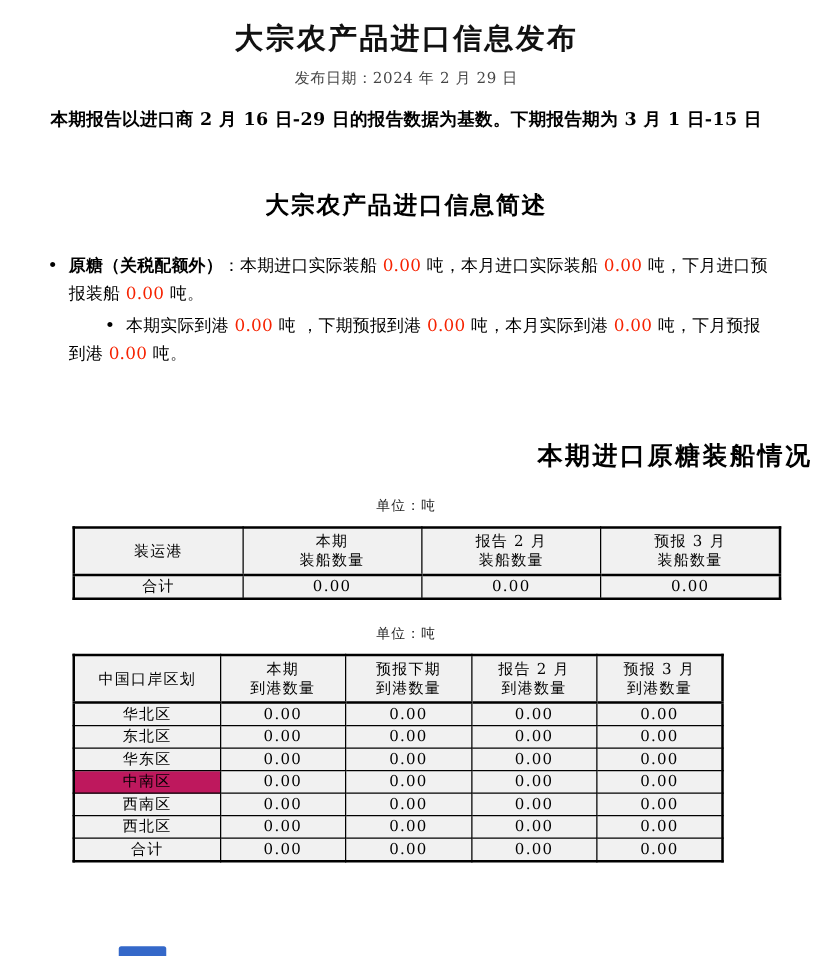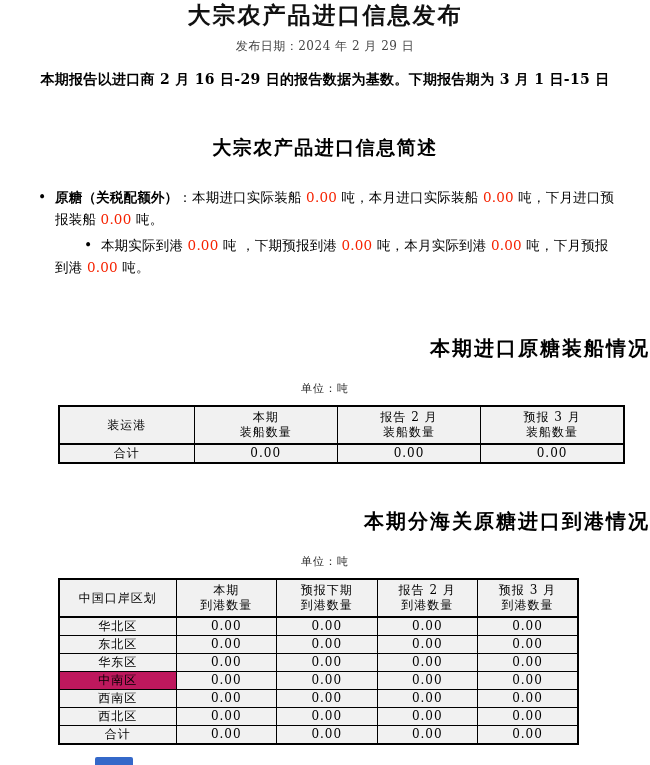--- a/index.html
+++ b/index.html
@@ -10,21 +10,21 @@
   }
   .page {
     position: relative;
     width: 650px;
     height: 765px;
     margin: 0 auto;
     background: #ffffff;
     overflow: hidden;
   }
   
-  .doc-header { text-align: center; }
+  .doc-header { padding-top: 16px; text-align: center; }
   .doc-title {
     font-size: 23px;
     font-weight: bold;
     letter-spacing: 2px;
     line-height: 30px;
     color: #111;
   }
   .pub-date {
     margin-top: 8px;
     font-size: 12px;
@@ -166,21 +166,20 @@
       <tbody>
         <tr>
           <td style="background: rgb(241, 241, 241);">合计</td>
           <td style="background: rgb(241, 241, 241);">0.00</td>
           <td style="background: rgb(241, 241, 241);">0.00</td>
           <td style="background: rgb(241, 241, 241);">0.00</td>
         </tr>
       </tbody>
     </table>
 
-  <div class="section-heading second">本期分海关原糖进口到港情况</div>
   <div class="unit-label">单位：吨</div>
   <table class="tbl t2">
       <thead>
         <tr>
           <th style="background: rgb(241, 241, 241);">中国口岸区划</th>
           <th style="background: rgb(241, 241, 241);">本期
 到港数量</th>
           <th style="background: rgb(241, 241, 241); margin-left: 42px;">预报下期
 到港数量</th>
           <th style="background: rgb(241, 241, 241);">报告 2 月

